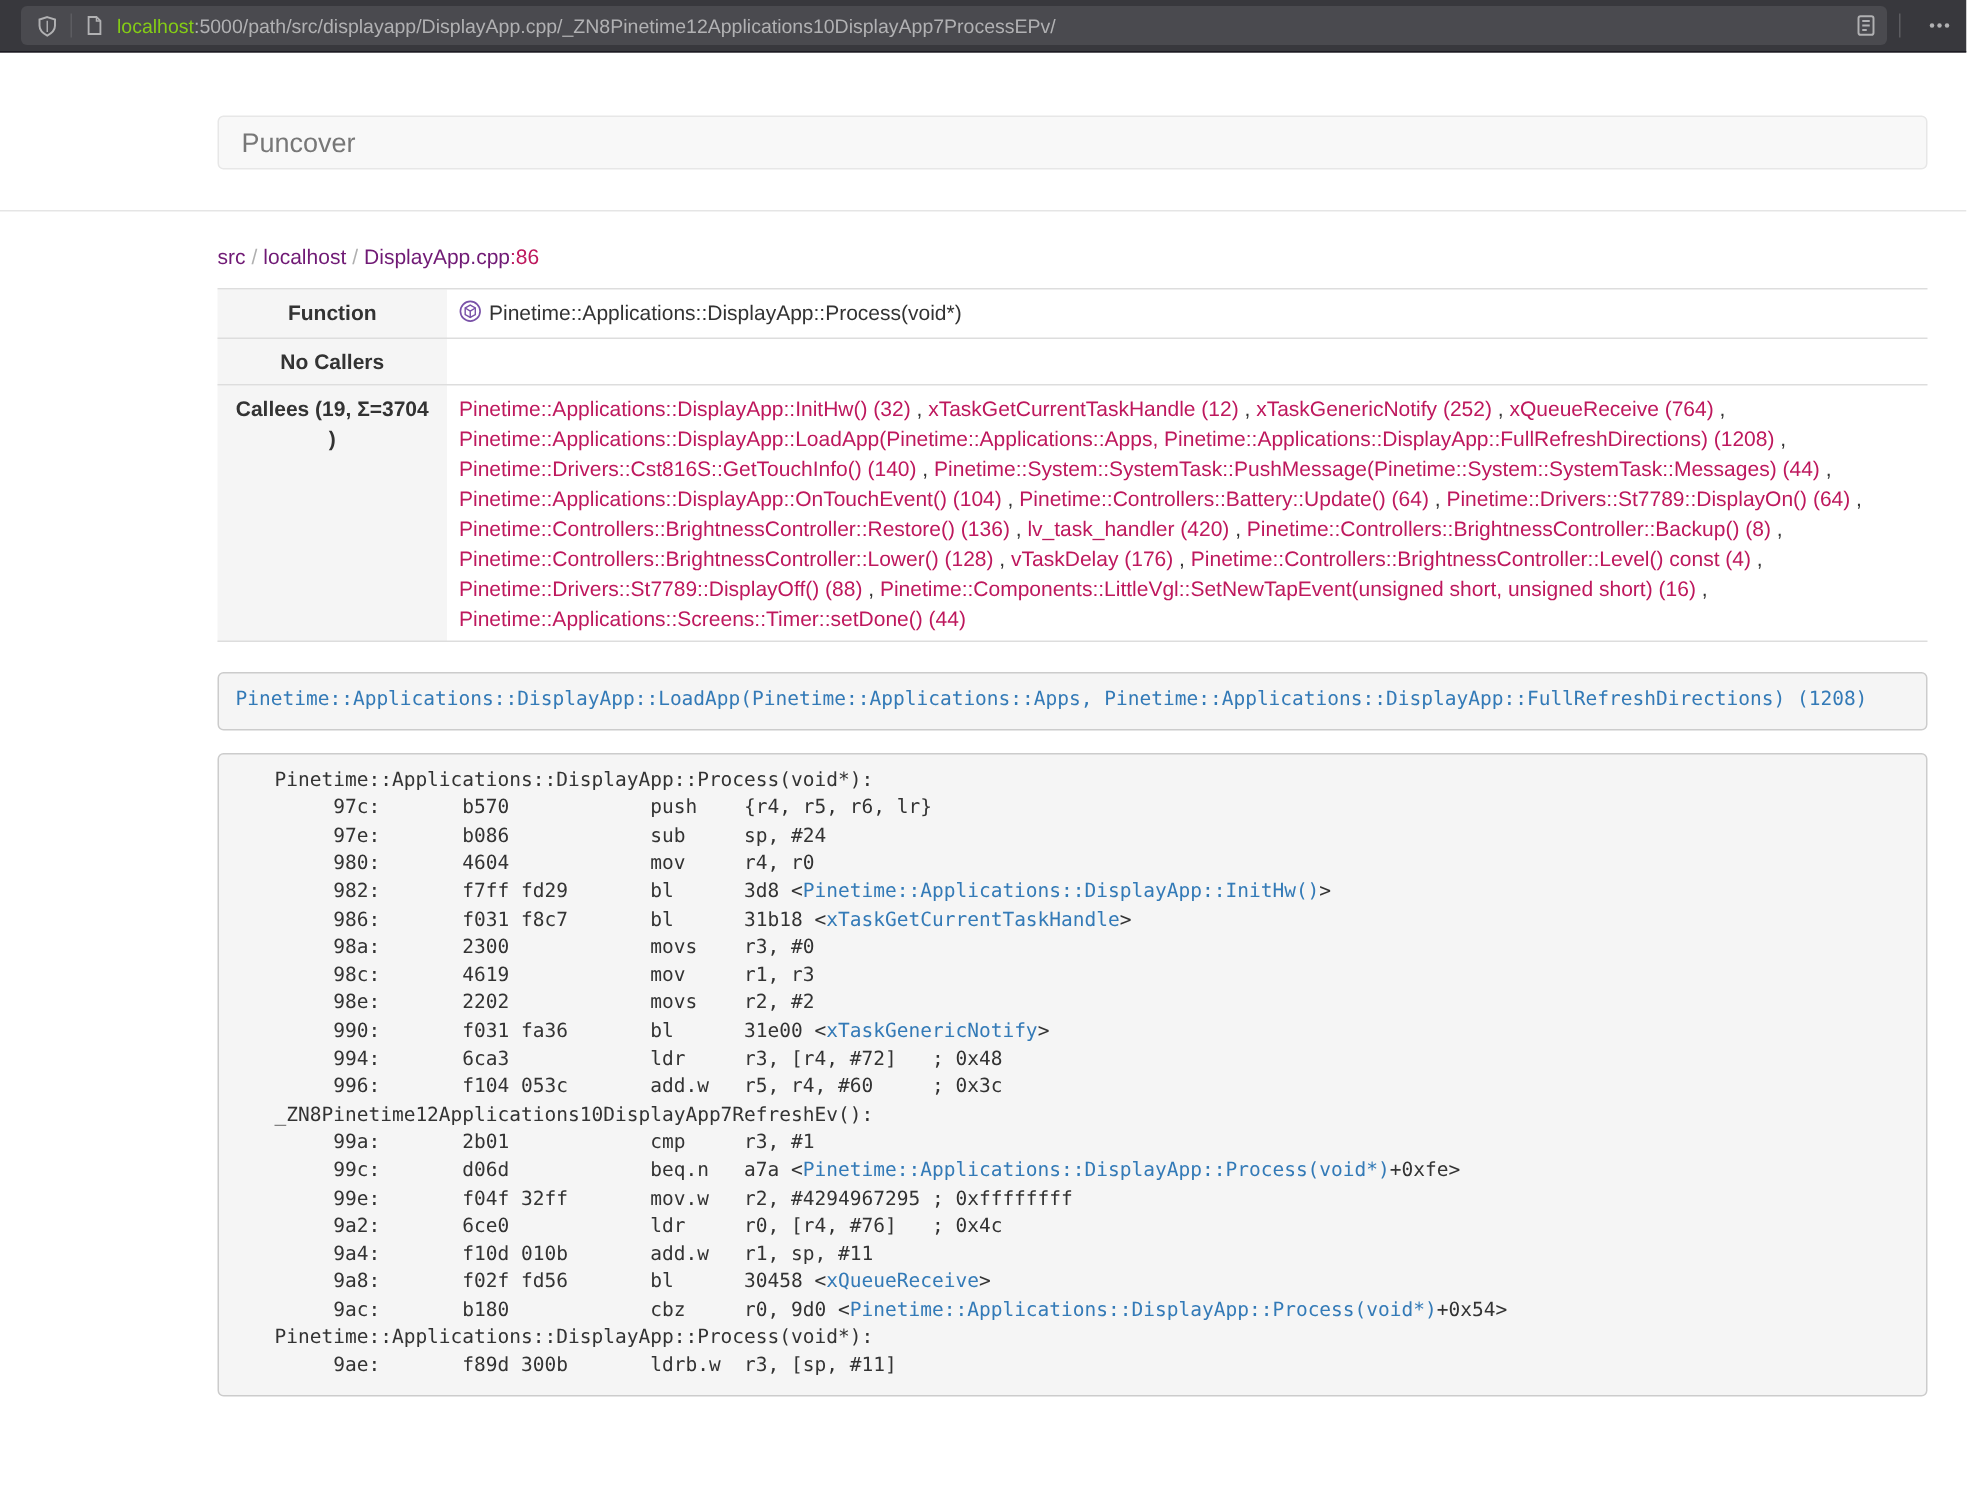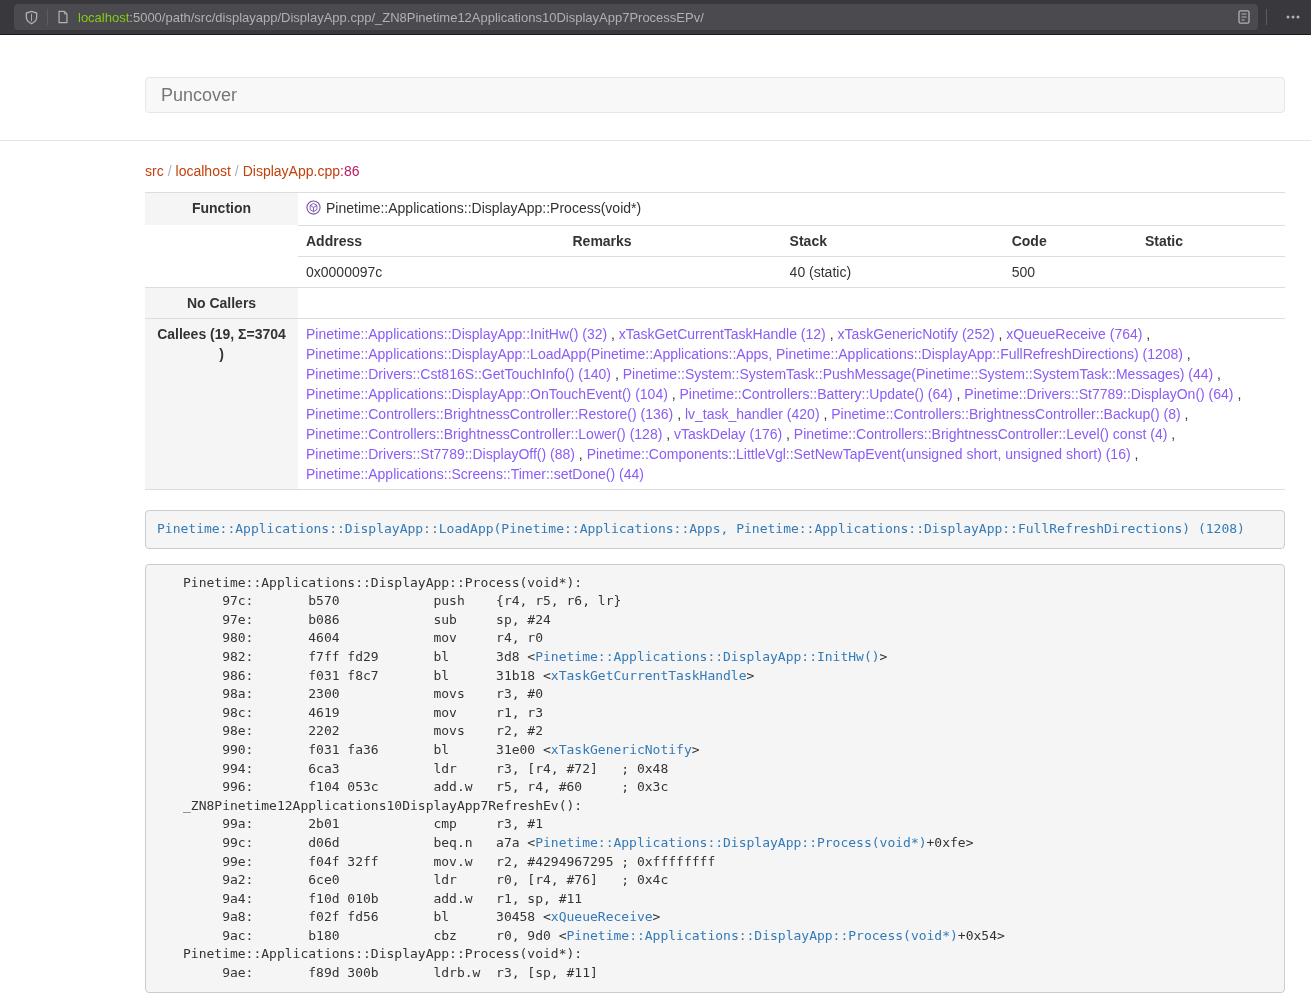--- a/index.html
+++ b/index.html
@@ -25,41 +25,41 @@
   .menu-btn{margin-left:10px;}
   
   .container{width:1140px;margin-left:145px;}
   .navbar{
     margin-top:42px;height:36px;background:#f8f8f8;border:1px solid #e7e7e7;
     border-radius:4px;display:flex;align-items:center;box-sizing:border-box;
   }
   .brand{font-size:18px;color:#777;padding-left:15px;}
   hr.full{border:none;border-top:1px solid #e5e5e5;margin:27px 0 0 0;}
   .breadcrumb{margin:20px 0 11px 0;font-size:14px;line-height:20px;}
-  .breadcrumb a{color:#c2410c;text-decoration:none;}
+  .breadcrumb a{color:#701a75;text-decoration:none;}
   .crumb-sep{color:#b0b0b0;padding:0 4px;}
   .crumb-suffix{color:#be185d;}
   
   table.fn{width:100%;border-collapse:collapse;font-size:14px;line-height:20px;margin-bottom:20px;}
   table.fn > tbody > tr > th{
     width:137px;text-align:center;font-weight:bold;background:#f5f5f5;
     padding:5px 8px;vertical-align:top;border-top:1px solid #ddd;
   }
   table.fn > tbody > tr > td{padding:5px 8px;vertical-align:top;border-top:1px solid #ddd;}
   table.fn > tbody > tr.nested-row > td{border-top:none;padding:0;}
   table.fn > tbody > tr.last > th, table.fn > tbody > tr.last > td{border-bottom:1px solid #ddd;}
   table.inner{width:100%;border-collapse:collapse;}
   table.inner th{
     text-align:left;font-weight:bold;padding:5px 8px;
     border-top:1px solid #ddd;border-bottom:1px solid #ddd;
   }
   table.inner td{padding:5px 8px;}
   .col-address{width:27%;} .col-remarks{width:22%;} .col-stack{width:22.5%;}
   .col-code{width:13.5%;} .col-static{width:15%;}
-  .lnk{color:#8b5cf6;text-decoration:none;}
+  .lnk{color:#be185d;text-decoration:none;}
   .fn-icon{display:inline-block;vertical-align:-2px;margin-right:5px;color:#7a52a8;}
   .callee-sep{color:#333;}
   
   pre.codeblock{
     background:#f5f5f5;border:1px solid #ccc;border-radius:4px;
     padding:9px 11px;margin:0 0 15px 0;
     font-family:"DejaVu Sans Mono","Liberation Mono",monospace;
     font-size:13px;line-height:18.6px;color:#333;
     white-space:pre;overflow:hidden;box-sizing:border-box;
   }
@@ -120,43 +120,20 @@
         <td>
           <span class="fn-icon">
             <svg width="15" height="15" viewBox="0 0 16 16" fill="none" stroke="currentColor">
               <circle cx="8" cy="8" r="7" stroke-width="1.2"></circle>
               <path d="M8 3.6 L11.6 5.7 V10.3 L8 12.4 L4.4 10.3 V5.7 Z" stroke-width="1"></path>
               <path d="M4.4 5.7 L8 7.9 L11.6 5.7 M8 7.9 V12.4" stroke-width="1"></path>
             </svg>
           </span><span>Pinetime::Applications::DisplayApp::Process(void*)</span>
         </td>
       </tr>
-      <tr class="nested-row">
-        <td></td>
-        <td>
-          <table class="inner">
-            <tbody>
-              <tr>
-                <th class="col-address">Address</th>
-                <th class="col-remarks">Remarks</th>
-                <th class="col-stack">Stack</th>
-                <th class="col-code">Code</th>
-                <th class="col-static">Static</th>
-              </tr>
-              <tr>
-                <td>0x0000097c</td>
-                <td></td>
-                <td>40 (static)</td>
-                <td>500</td>
-                <td></td>
-              </tr>
-            </tbody>
-          </table>
-        </td>
-      </tr>
       <tr>
         <th>No Callers</th>
         <td></td>
       </tr>
       <tr class="last">
         <th>Callees (19, Σ=3704 )</th>
         <td id="callees-cell"><a href="#" class="lnk">Pinetime::Applications::DisplayApp::InitHw() (32)</a><span class="callee-sep"> , </span><a href="#" class="lnk">xTaskGetCurrentTaskHandle (12)</a><span class="callee-sep"> , </span><a href="#" class="lnk">xTaskGenericNotify (252)</a><span class="callee-sep"> , </span><a href="#" class="lnk">xQueueReceive (764)</a><span class="callee-sep"> , </span><a href="#" class="lnk">Pinetime::Applications::DisplayApp::LoadApp(Pinetime::Applications::Apps, Pinetime::Applications::DisplayApp::FullRefreshDirections) (1208)</a><span class="callee-sep"> , </span><a href="#" class="lnk">Pinetime::Drivers::Cst816S::GetTouchInfo() (140)</a><span class="callee-sep"> , </span><a href="#" class="lnk">Pinetime::System::SystemTask::PushMessage(Pinetime::System::SystemTask::Messages) (44)</a><span class="callee-sep"> , </span><a href="#" class="lnk">Pinetime::Applications::DisplayApp::OnTouchEvent() (104)</a><span class="callee-sep"> , </span><a href="#" class="lnk">Pinetime::Controllers::Battery::Update() (64)</a><span class="callee-sep"> , </span><a href="#" class="lnk">Pinetime::Drivers::St7789::DisplayOn() (64)</a><span class="callee-sep"> , </span><a href="#" class="lnk">Pinetime::Controllers::BrightnessController::Restore() (136)</a><span class="callee-sep"> , </span><a href="#" class="lnk">lv_task_handler (420)</a><span class="callee-sep"> , </span><a href="#" class="lnk">Pinetime::Controllers::BrightnessController::Backup() (8)</a><span class="callee-sep"> , </span><a href="#" class="lnk">Pinetime::Controllers::BrightnessController::Lower() (128)</a><span class="callee-sep"> , </span><a href="#" class="lnk">vTaskDelay (176)</a><span class="callee-sep"> , </span><a href="#" class="lnk">Pinetime::Controllers::BrightnessController::Level() const (4)</a><span class="callee-sep"> , </span><a href="#" class="lnk">Pinetime::Drivers::St7789::DisplayOff() (88)</a><span class="callee-sep"> , </span><a href="#" class="lnk">Pinetime::Components::LittleVgl::SetNewTapEvent(unsigned short, unsigned short) (16)</a><span class="callee-sep"> , </span><a href="#" class="lnk">Pinetime::Applications::Screens::Timer::setDone() (44)</a></td>
       </tr>
     </tbody>
   </table>

